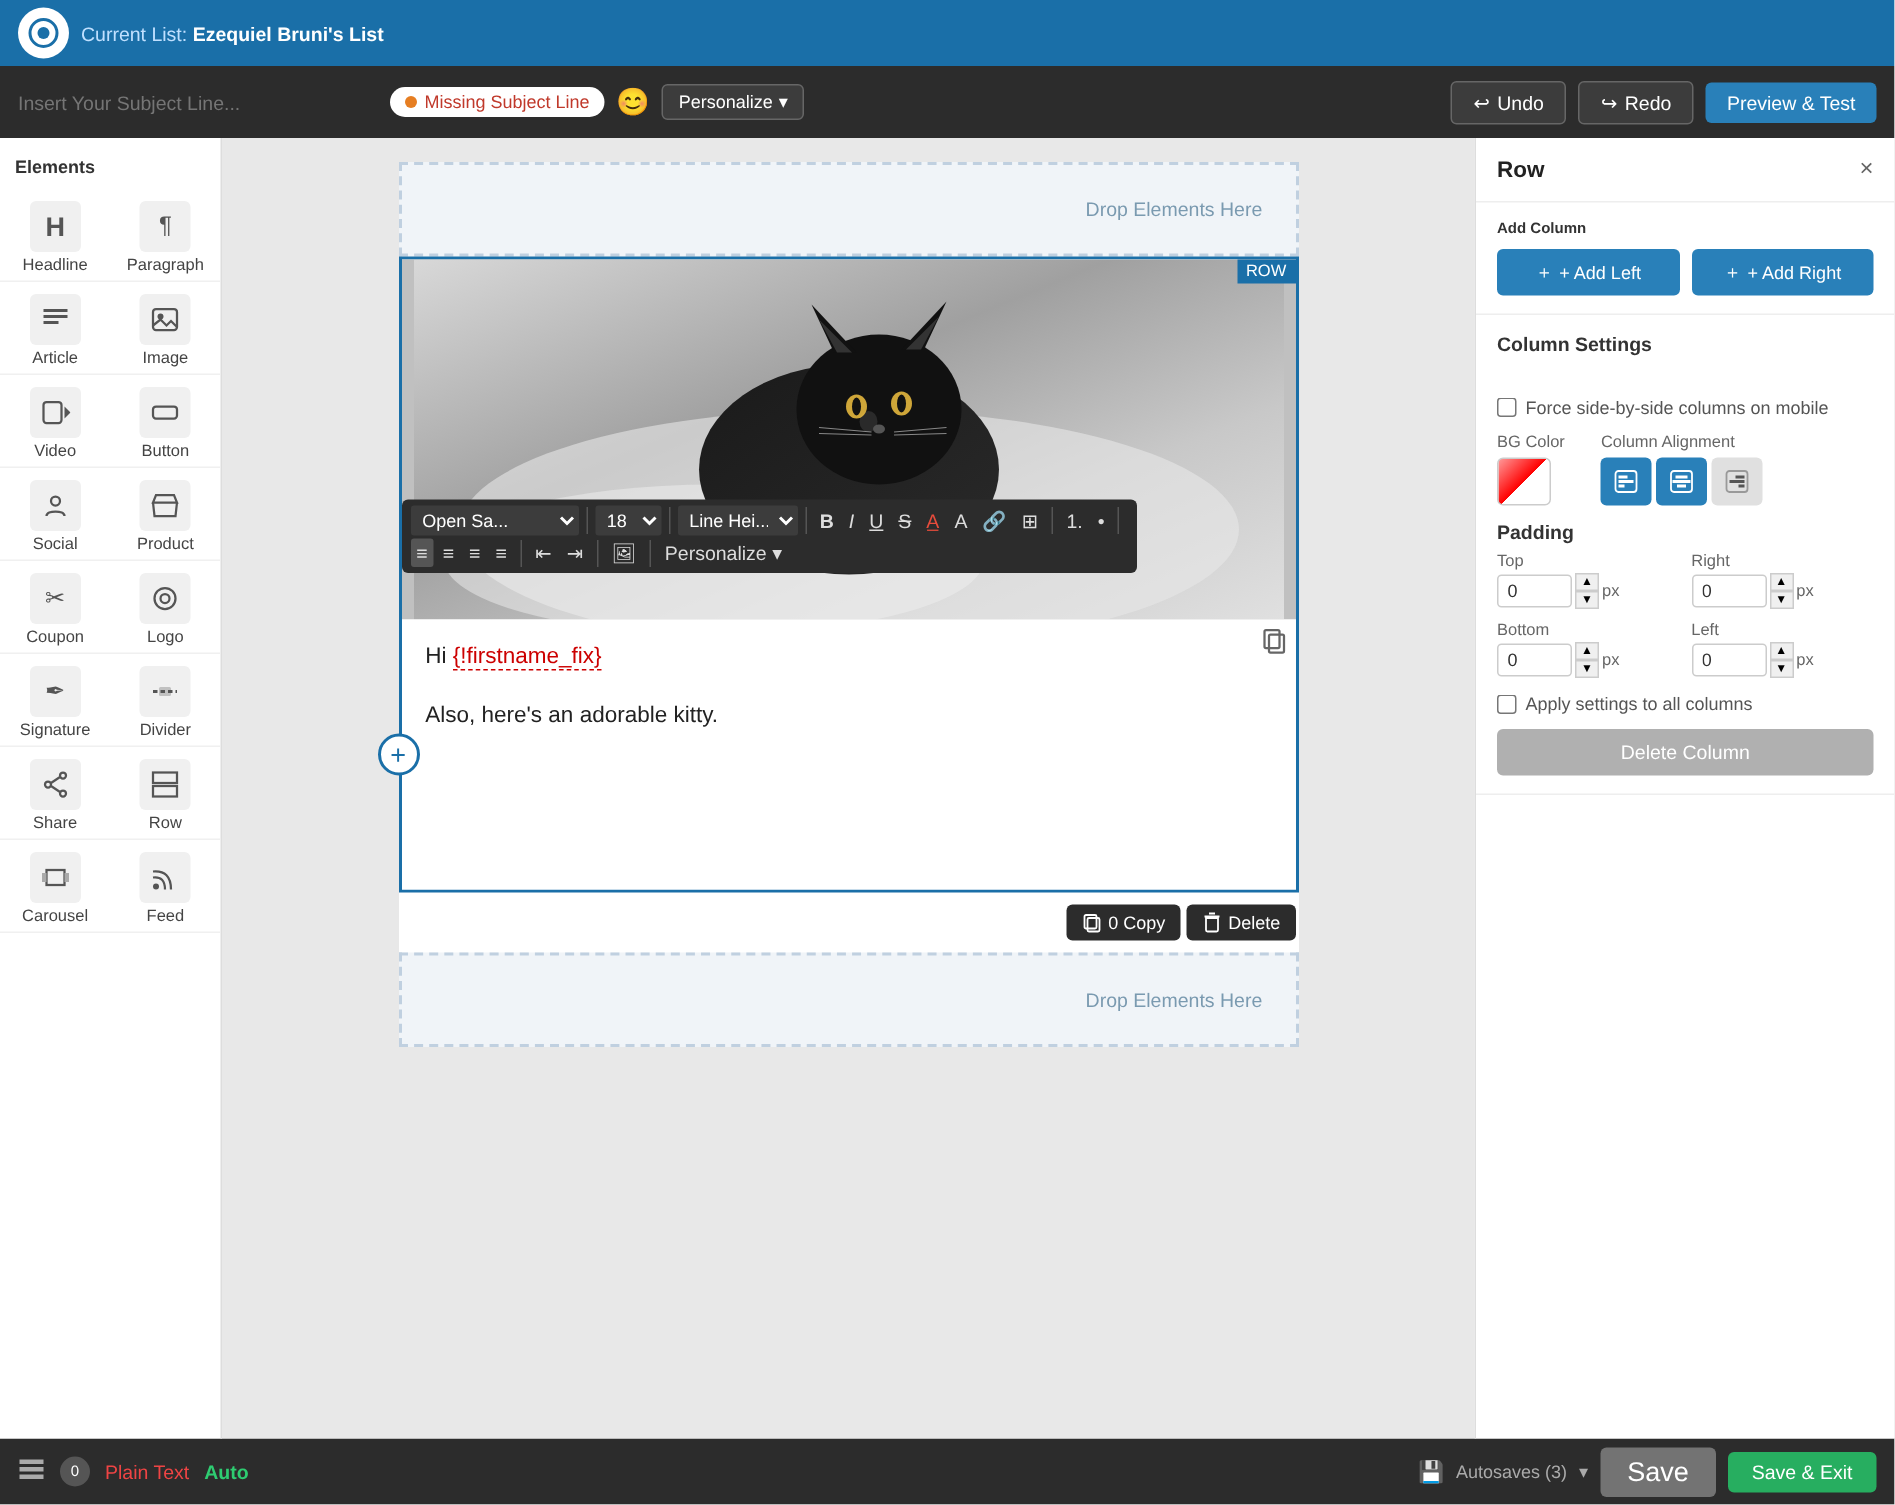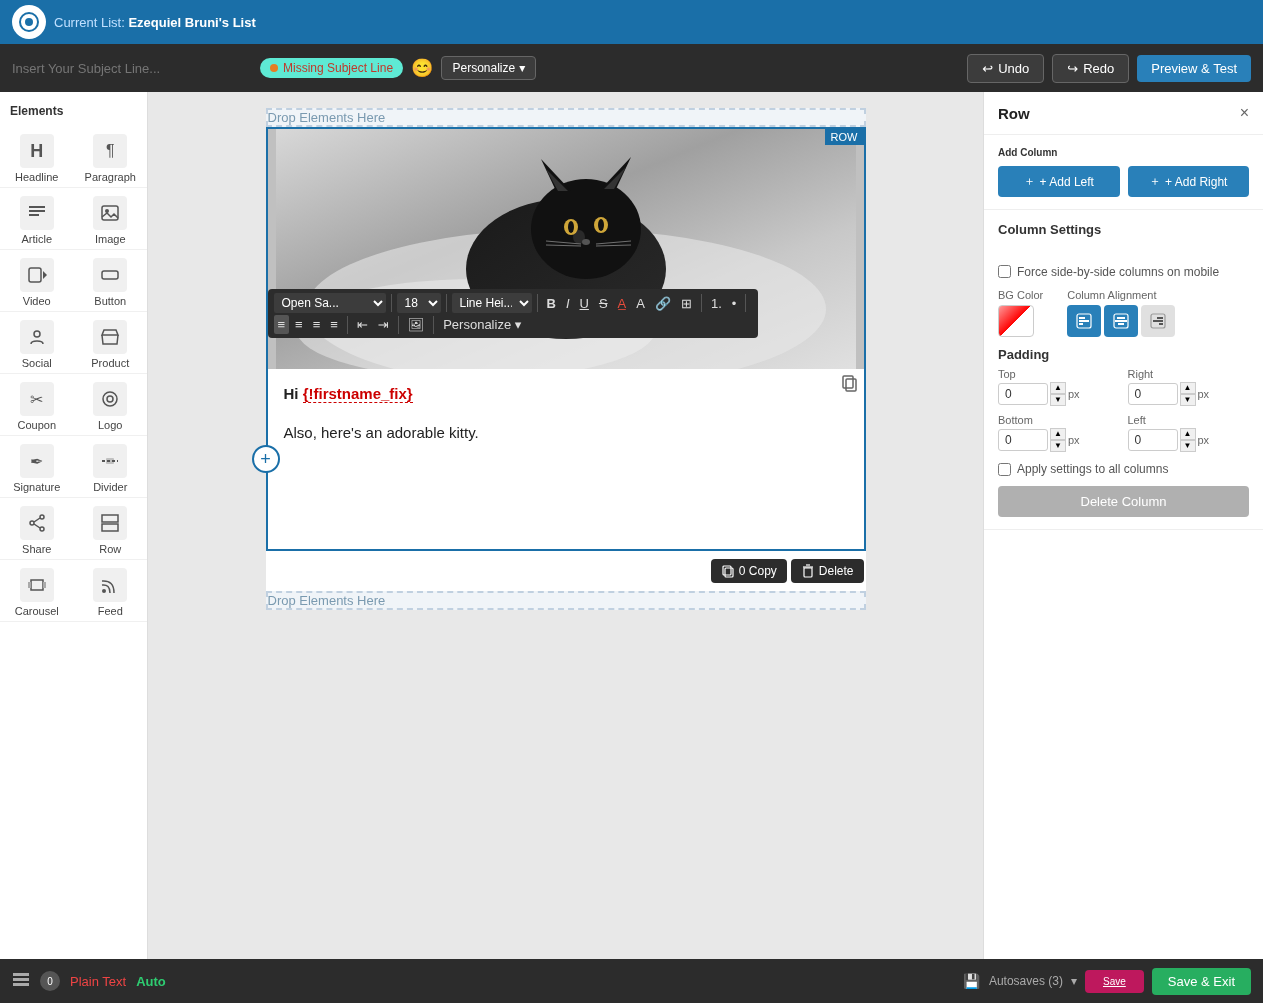--- a/index.html
+++ b/index.html
@@ -34,21 +34,21 @@
     #subjectbar input {
       flex: 1;
       max-width: 240px;
       background: transparent;
       border: none;
       color: #aaa;
       font-size: 13px;
       outline: none;
     }
     #subjectbar .missing-subject {
-      background: #5eead4;
+      background: #ffffff;
       border-radius: 20px;
       padding: 3px 10px;
       font-size: 12px;
       color: #c0392b;
       display: flex; align-items: center; gap: 5px;
     }
     #subjectbar .missing-subject .dot {
       width: 8px; height: 8px;
       background: #e67e22;
       border-radius: 50%;
@@ -121,22 +121,22 @@
       flex: 1;
       background: #e8e8e8;
       overflow-y: auto;
       padding: 16px;
       position: relative;
     }
 
     .drop-zone {
       background: #f0f4f8;
       border: 2px dashed #c0d0e0;
-      text-align: left;
-      padding: 0;
+      text-align: right;
+      padding: 22px;
       color: #7a9ab0;
       font-size: 13px;
       margin: 0 auto;
       max-width: 600px;
     }
 
     .email-canvas {
       max-width: 600px;
       margin: 0 auto;
       background: #fff;
@@ -186,21 +186,21 @@
     .tb-btn.underline { text-decoration: underline; }
     .tb-btn.strike { text-decoration: line-through; }
 
     .text-content {
       padding: 14px 16px;
       min-height: 180px;
       font-size: 15px;
       line-height: 1.5;
       color: #222;
     }
-    .text-content .greeting { color: #222; font-weight: bold; }
+    .text-content .greeting { color: #222; }
     .text-content .merge-tag { border-bottom: 1px dashed #c00; color: #c00; }
 
     .block-actions {
       position: absolute;
       bottom: -34px;
       right: 0;
       display: flex; gap: 4px;
       z-index: 20;
     }
     .action-btn {
@@ -335,22 +335,22 @@
     }
     .plain-text-auto {
       color: #2ecc71; font-size: 13px; font-weight: 600;
     }
     .bottom-right {
       margin-left: auto;
       display: flex; align-items: center; gap: 8px;
     }
     .autosave-text { color: #aaa; font-size: 12px; }
     .btn-save {
-      background: #be185d; color: #fff; border: none;
-      padding: 6px 18px; border-radius: 4px; cursor: pointer; font-size: 10px; text-decoration: underline;
+      background: #737373; color: #fff; border: none;
+      padding: 6px 18px; border-radius: 4px; cursor: pointer; font-size: 18px;
     }
     .btn-save-exit {
       background: #27ae60; color: #fff; border: none;
       padding: 6px 16px; border-radius: 4px; cursor: pointer; font-size: 13px;
     }
 
     
     .cat-img-container {
       width: 100%;
       height: 240px;

